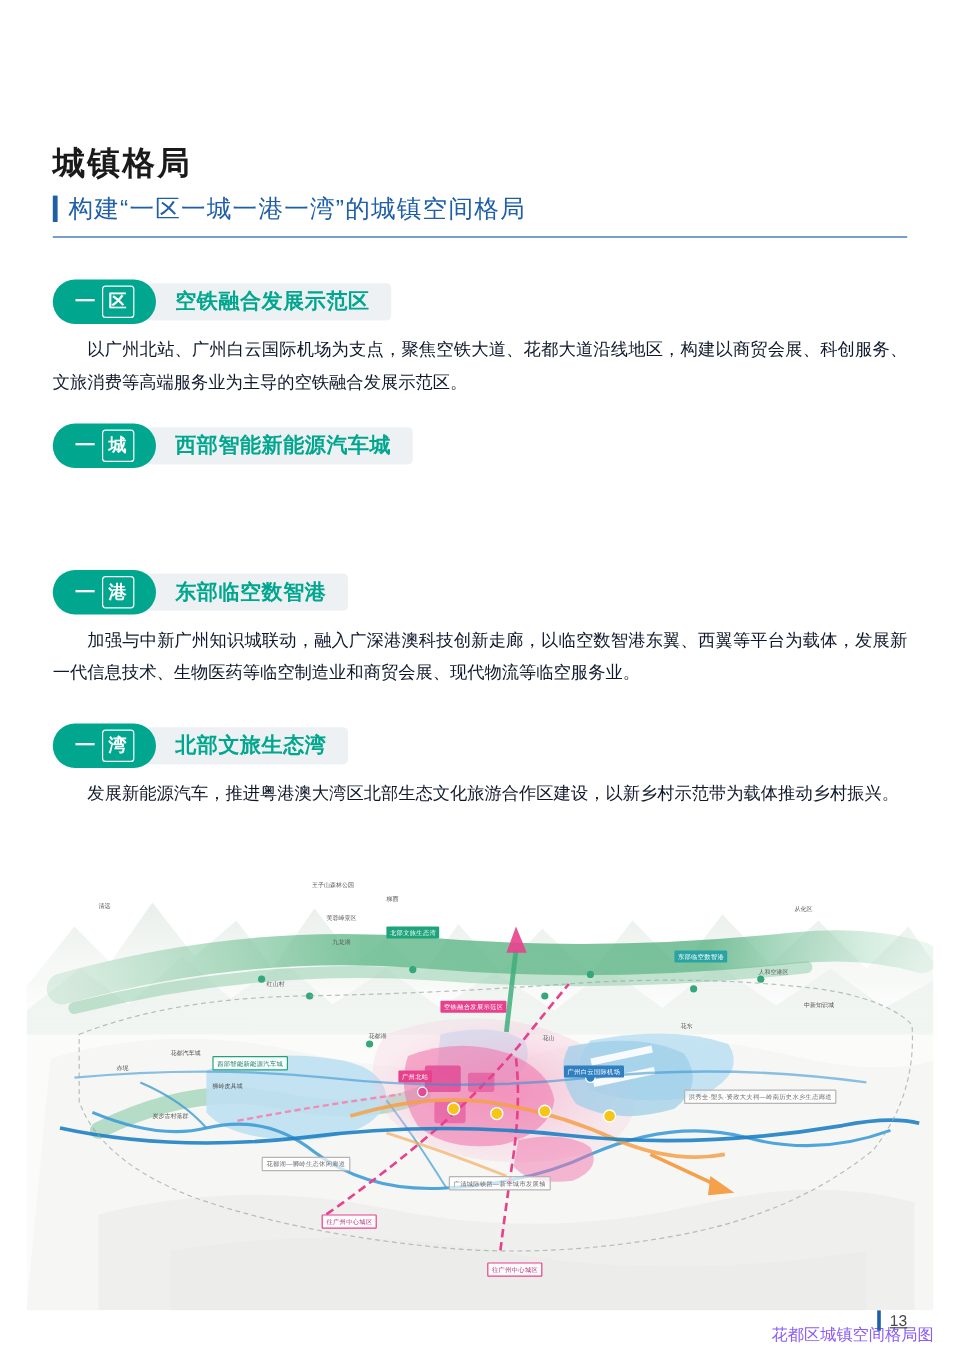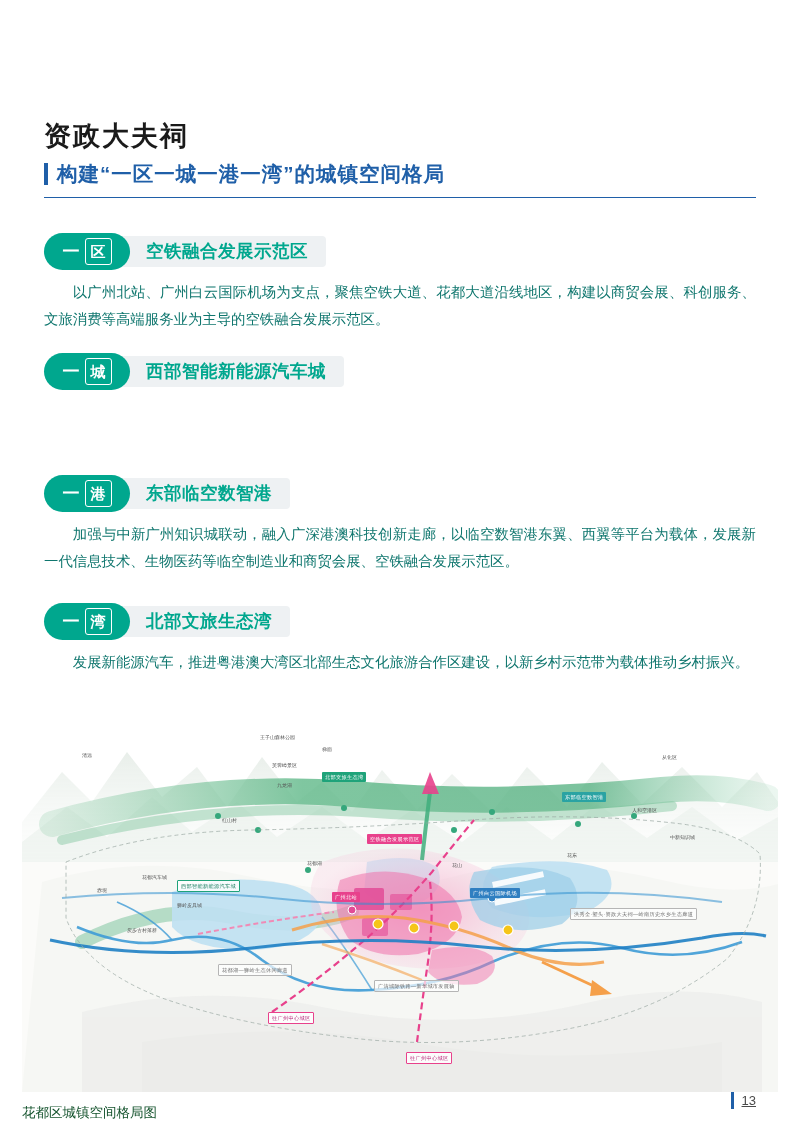--- a/index.html
+++ b/index.html
@@ -44,21 +44,21 @@
   }
   .section-bar .tick {
     width: 4px;
     height: 22px;
     background: #1f5fa8;
     margin-right: 9px;
     display: inline-block;
   }
   .section-bar .section-title {
     font-size: 20.5px;
-    font-weight: bold;
+    font-weight: normal;
     color: #1f5fa8;
     letter-spacing: 1px;
   }
 
   
   .block {
     position: absolute;
     left: 44px;
     width: 712px;
   }
@@ -116,21 +116,21 @@
     font-size: 17.5px;
     font-weight: bold;
     color: #00a78e;
     letter-spacing: 0.5px;
     z-index: 1;
   }
   .para {
     margin-top: 9px;
     font-size: 14.4px;
     line-height: 1.85;
-    color: #0f766e;
+    color: #0f172a;
     text-align: justify;
     text-indent: 2em;
   }
 
   
   .figure {
     position: absolute;
     left: 22px;
     top: 712px;
     width: 756px;
@@ -140,23 +140,23 @@
     position: absolute;
     inset: 0;
     background: #ffffff;
     overflow: hidden;
   }
   .fig-caption {
     position: absolute;
     left: 0;
     top: 392px;
     width: 756px;
-    text-align: left;
+    text-align: right;
     font-size: 13.5px;
-    color: #14532d;
+    color: #8b5cf6;
   }
 
   
   .footer-rule {
     position: absolute;
     right: 44px;
     bottom: 22px;
     display: flex;
     align-items: center;
     gap: 8px;
@@ -206,21 +206,21 @@
     font-size: 5px;
     color: #555;
     white-space: nowrap;
   }
 </style>
 </head>
 <body>
 
 <div class="page">
 
-  <h1 class="page-title">资政大夫祠</h1>
+  <h1 class="page-title">城镇格局</h1>
 
   <div class="section-bar">
     <span class="tick"></span>
     <span class="section-title">构建“一区一城一港一湾”的城镇空间格局</span>
   </div>
 
   <div class="block" style="top: 232px;">
     <div class="badge-row">
       <div class="pill">
         <div class="oval">
@@ -248,21 +248,21 @@
   <div class="block" style="top: 474px;">
     <div class="badge-row">
       <div class="pill">
         <div class="oval">
           <span class="num">一</span>
           <span class="sq">港</span>
         </div>
       </div>
       <div class="label-plate">东部临空数智港</div>
     </div>
-    <p class="para">加强与中新广州知识城联动，融入广深港澳科技创新走廊，以临空数智港东翼、西翼等平台为载体，发展新一代信息技术、生物医药等临空制造业和商贸会展、空铁融合发展示范区。</p>
+    <p class="para">加强与中新广州知识城联动，融入广深港澳科技创新走廊，以临空数智港东翼、西翼等平台为载体，发展新一代信息技术、生物医药等临空制造业和商贸会展、现代物流等临空服务业。</p>
   </div>
 
   <div class="block" style="top: 602px;">
     <div class="badge-row">
       <div class="pill">
         <div class="oval">
           <span class="num">一</span>
           <span class="sq">湾</span>
         </div>
       </div>

